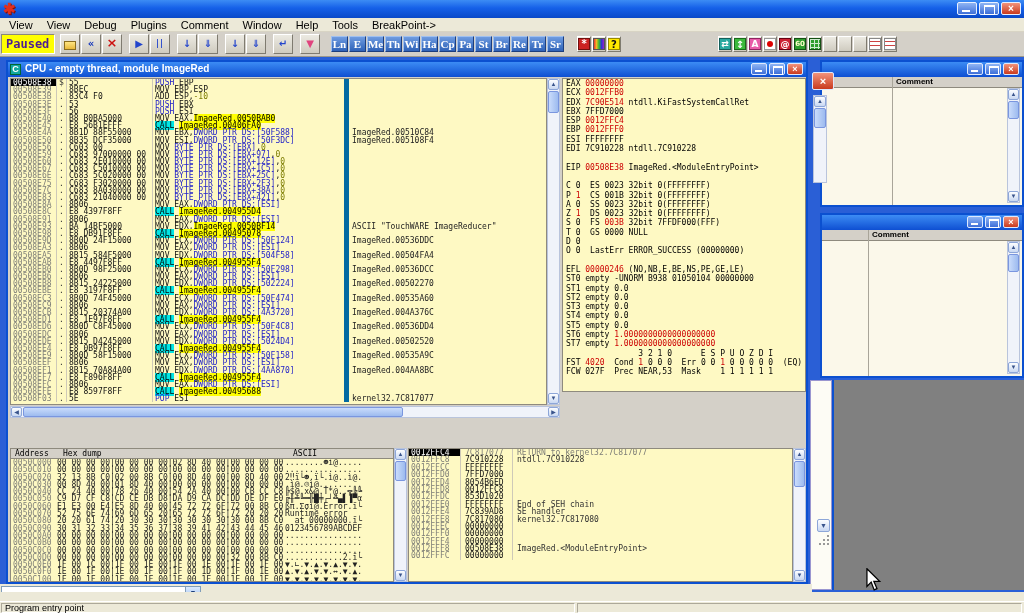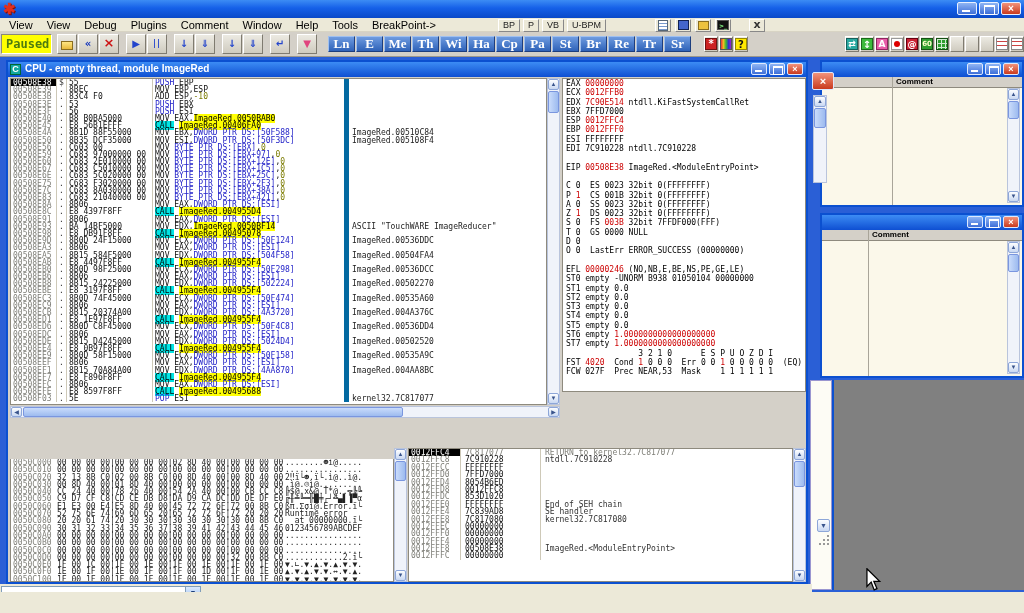--- a/index.html
+++ b/index.html
@@ -30,27 +30,27 @@
   .pbtn{height:13px;border:1px solid;border-color:#fff #888 #888 #fff;background:#ECE9D8;
     font-size:9px;line-height:11px;text-align:center;margin-right:3px;padding:0 4px;color:#222;}
   .pibtn{width:16px;height:13px;border:1px solid;border-color:#fff #888 #888 #fff;background:#ECE9D8;
     margin-right:4px;display:flex;align-items:center;justify-content:center;}
 
   
   .toolbar{position:absolute;left:0;top:32px;width:1024px;height:25px;background:#D4D0C8;
     border-bottom:1px solid #9C988C;display:flex;align-items:center;}
   .paused{width:54px;height:20px;margin-left:1px;background:#FFFF00;
     border:1px solid;border-color:#8A8878 #FFFFFF #FFFFFF #8A8878;
-    color:#4d7c0f;font-weight:bold;font-size:12px;line-height:18px;padding-left:4px;}
+    color:#4c1d95;font-weight:bold;font-size:12px;line-height:18px;padding-left:4px;}
   .tgroup{display:flex;align-items:center;}
   .tbtn{width:20px;height:20px;margin-left:1px;border:1px solid;border-color:#FFFFFF #7F7B70 #7F7B70 #FFFFFF;
     background:linear-gradient(180deg,#ECEAE2,#CFCBBF);display:flex;align-items:center;justify-content:center;}
-  .tbtn.small{width:27px;height:16px;background:linear-gradient(180deg,#6E9BE0,#2E62B8);
+  .tbtn.small{width:17px;height:16px;background:linear-gradient(180deg,#6E9BE0,#2E62B8);
     border-color:#9FC0F0 #1D3E7E #1D3E7E #9FC0F0;color:#fff;
-    font-family:"Liberation Serif",serif;font-weight:bold;font-size:13px;}
+    font-family:"Liberation Serif",serif;font-weight:bold;font-size:11px;}
   .tbtn.sq{width:14px;height:16px;}
   .ic{display:inline-block;width:12px;height:12px;line-height:12px;text-align:center;
     font-size:10px;font-weight:bold;font-family:"DejaVu Sans","Liberation Sans",sans-serif;}
   .ic-open-folder{width:12px;height:9px;background:linear-gradient(#FFE682,#E8B93C);border:1px solid #8A6D1F;margin-top:2px;}
   .ic-go-back{color:#1133BB;} .ic-close-window{color:#CC1111;font-size:13px;line-height:10px;}
   .ic-run{color:#2244CC;} .ic-pause{color:#2244CC;font-size:8px;letter-spacing:1px;font-weight:900;}
   .ic-step-into,.ic-animate-into{color:#2244CC;} .ic-step-over,.ic-animate-over{color:#2244CC;}
   .ic-execute-return{color:#2244CC;} .ic-trace{color:#E0447E;}
   .ic-gear{background:#CC2222;border:1px solid #701010;color:#fff;line-height:10px;}
   .ic-rainbow{background:linear-gradient(90deg,#E33,#EB2,#3B3,#33C,#92C);border:1px solid #555;}
@@ -87,21 +87,21 @@
   .ctitle .cicon{position:absolute;left:2px;top:2px;width:11px;height:11px;background:#13A8A0;
     border:1px solid #063;color:#fff;font-size:9px;line-height:9px;text-align:center;font-weight:bold;}
   .ctitle .ctext{position:absolute;left:17px;top:1px;}
   .cwinctl{position:absolute;right:3px;top:1px;display:flex;gap:2px;}
   .cwbtn{width:16px;height:12px;border:1px solid #DDE9FF;border-radius:2px;
     background:linear-gradient(180deg,#8FB5F4,#3E6FD8);position:relative;}
   .cwbtn.close{background:linear-gradient(180deg,#F2937B,#C93A1E);color:#fff;font-size:9px;font-weight:bold;line-height:10px;text-align:center;}
   .cwbtn.min::after{content:"";position:absolute;left:3px;bottom:2px;width:7px;height:2px;background:#fff;}
   .cwbtn.max::after{content:"";position:absolute;left:3px;top:2px;width:8px;height:6px;border:1px solid #fff;border-top-width:2px;}
 
-  .pane{position:absolute;background:#ffffff;border:1px solid #8E8A7E;overflow:hidden;}
+  .pane{position:absolute;background:#fef9c3;border:1px solid #8E8A7E;overflow:hidden;}
   
   .disasm{left:2px;top:16px;width:537px;height:327px;}
   .drow{display:flex;height:7.2px;line-height:7.2px;font-size:8px;}
   .d-addr{width:46px;color:#7F7F78;padding-left:2px;border-right:1px solid #CEC9B8;}
   .d-addr.sel{background:#000;color:#fff;}
   .d-mark{width:10px;text-align:center;color:#333;border-right:1px solid #CEC9B8;}
   .d-op{width:86px;padding-left:2px;color:#111;border-right:1px solid #CEC9B8;}
   .d-ins{width:196px;padding-left:2px;color:#111;border-right:5px solid #0369a1;}
   .d-com{flex:1;padding-left:3px;color:#222;}
   .t-blue{color:#2222C8;} .t-imm{color:#7B7B00;}
@@ -127,21 +127,21 @@
   .hrow{display:flex;height:7.3px;line-height:7.3px;font-size:8px;}
   .h-addr{width:46px;padding-left:2px;color:#7F7F78;}
   .h-hex{width:228px;color:#222;}
   .h-asc{flex:1;color:#222;}
 
   
   .stackpane{left:400px;top:386px;width:385px;height:134px;}
   .srow{display:flex;height:7.4px;line-height:7.4px;font-size:8px;}
   .s-addr{width:52px;padding-left:2px;color:#7F7F78;border-right:1px solid #CEC9B8;}
   .s-addr.sel{background:#000;color:#fff;}
-  .s-val{width:80px;padding-left:4px;color:#111;border-right:1px solid #CEC9B8;}
+  .s-val{width:52px;padding-left:4px;color:#111;border-right:1px solid #CEC9B8;}
   .s-com{flex:1;padding-left:4px;color:#333;}
   .srow.dim .s-val,.srow.dim .s-com{color:#7F7F78;}
 
   
   .sb{position:absolute;background:#F0F3FA;border:1px solid #B9C4DC;}
   .sb-btn{position:absolute;background:linear-gradient(180deg,#FDFEFF,#C9D8F2);
     border:1px solid #8DA6D8;color:#39548C;font-size:6px;line-height:9px;text-align:center;border-radius:2px;}
   .sb-thumb{position:absolute;background:linear-gradient(90deg,#CADCFB,#9DBBEF);
     border:1px solid #7A96DF;border-radius:2px;}
   .sb-thumb.h{background:linear-gradient(180deg,#CADCFB,#9DBBEF);}
@@ -191,43 +191,20 @@
     <div id="menu-items">
         <span class="mitem">View</span>
         <span class="mitem">View</span>
         <span class="mitem">Debug</span>
         <span class="mitem">Plugins</span>
         <span class="mitem">Comment</span>
         <span class="mitem">Window</span>
         <span class="mitem">Help</span>
         <span class="mitem">Tools</span>
         <span class="mitem">BreakPoint-&gt;</span>
-      </div>
-    <div class="plugin-area" id="plugin-area">
-        <div class="pbtn">BP</div>
-        <div class="pbtn">P</div>
-        <div class="pbtn">VB</div>
-        <div class="pbtn">U-BPM</div>
-        <div style="width: 46px;"></div>
-        <div class="pibtn">
-          <span class="ic ic-notepad"></span>
-        </div>
-        <div class="pibtn">
-          <span class="ic ic-book"></span>
-        </div>
-        <div class="pibtn">
-          <span class="ic ic-folder2"></span>
-        </div>
-        <div class="pibtn">
-          <span class="ic ic-console">&gt;_</span>
-        </div>
-        <div style="width: 14px;"></div>
-        <div class="pibtn">
-          <span class="ic ic-x">x</span>
-        </div>
       </div>
   </div>
 
   <div class="toolbar">
     <div class="paused mono">Paused</div>
     <div class="tgroup" id="run-icons" style="margin-left:4px;">
         <div class="tbtn">
           <span class="ic ic-open-folder"></span>
         </div>
         <div class="tbtn">
@@ -357,20 +334,25 @@
         <div id="reg-lines" class="mono"><div class="rline"><span class="seg-n">EAX </span><span class="seg-r">00000000</span></div><div class="rline"><span class="seg-n">ECX </span><span class="seg-r">0012FFB0</span></div><div class="rline"><span class="seg-n">EDX </span><span class="seg-r">7C90E514</span><span class="seg-n"> ntdll.KiFastSystemCallRet</span></div><div class="rline"><span class="seg-n">EBX 7FFD7000</span></div><div class="rline"><span class="seg-n">ESP </span><span class="seg-r">0012FFC4</span></div><div class="rline"><span class="seg-n">EBP </span><span class="seg-r">0012FFF0</span></div><div class="rline"><span class="seg-n">ESI FFFFFFFF</span></div><div class="rline"><span class="seg-n">EDI 7C910228 ntdll.7C910228</span></div><div class="rline"></div><div class="rline"><span class="seg-n">EIP </span><span class="seg-r">00508E38</span><span class="seg-n"> ImageRed.&lt;ModuleEntryPoint&gt;</span></div><div class="rline"></div><div class="rline"><span class="seg-n">C 0  ES 0023 32bit 0(FFFFFFFF)</span></div><div class="rline"><span class="seg-n">P </span><span class="seg-r">1</span><span class="seg-n">  CS 001B 32bit 0(FFFFFFFF)</span></div><div class="rline"><span class="seg-n">A 0  SS 0023 32bit 0(FFFFFFFF)</span></div><div class="rline"><span class="seg-n">Z </span><span class="seg-r">1</span><span class="seg-n">  DS 0023 32bit 0(FFFFFFFF)</span></div><div class="rline"><span class="seg-n">S 0  FS </span><span class="seg-r">003B</span><span class="seg-n"> 32bit 7FFDF000(FFF)</span></div><div class="rline"><span class="seg-n">T 0  GS 0000 NULL</span></div><div class="rline"><span class="seg-n">D 0</span></div><div class="rline"><span class="seg-n">O 0  LastErr ERROR_SUCCESS (00000000)</span></div><div class="rline"></div><div class="rline"><span class="seg-n">EFL </span><span class="seg-r">00000246</span><span class="seg-n"> (NO,NB,E,BE,NS,PE,GE,LE)</span></div><div class="rline"><span class="seg-n">ST0 empty -UNORM B938 01050104 00000000</span></div><div class="rline"><span class="seg-n">ST1 empty 0.0</span></div><div class="rline"><span class="seg-n">ST2 empty 0.0</span></div><div class="rline"><span class="seg-n">ST3 empty 0.0</span></div><div class="rline"><span class="seg-n">ST4 empty 0.0</span></div><div class="rline"><span class="seg-n">ST5 empty 0.0</span></div><div class="rline"><span class="seg-n">ST6 empty </span><span class="seg-r">1.0000000000000000000</span></div><div class="rline"><span class="seg-n">ST7 empty </span><span class="seg-r">1.0000000000000000000</span></div><div class="rline"><span class="seg-n">               3 2 1 0      E S P U O Z D I</span></div><div class="rline"><span class="seg-n">FST </span><span class="seg-r">4020</span><span class="seg-n">  Cond </span><span class="seg-r">1</span><span class="seg-n"> 0 0 0  Err 0 0 </span><span class="seg-r">1</span><span class="seg-n"> 0 0 0 0 0  (EQ)</span></div><div class="rline"><span class="seg-n">FCW 027F  Prec NEAR,53  Mask    1 1 1 1 1 1</span></div></div>
       </div>
 
       <div class="sb" style="left:2px;top:344px;width:550px;height:12px;">
         <div class="sb-btn" style="left:0;top:0;width:11px;height:10px;">◀</div>
         <div class="sb-thumb h" style="left:12px;top:0;width:380px;height:10px;"></div>
         <div class="sb-btn" style="right:0;top:0;width:11px;height:10px;">▶</div>
       </div>
 
 
+      <div class="hexhdr mono">
+        <span style="left:4px;">Address</span>
+        <span style="left:52px;">Hex dump</span>
+        <span style="left:282px;">ASCII</span>
+      </div>
 
       <div class="pane hexpane mono" id="hex-pane"><div class="hrow"><span class="h-addr">0050C000</span><span class="h-hex">00 00 00 00|00 00 00 00|02 8D 40 00|00 00 00 00</span><span class="h-asc">........☻ì@.....</span></div><div class="hrow"><span class="h-addr">0050C010</span><span class="h-hex">00 00 00 00|00 00 00 00|00 00 00 00|00 00 00 00</span><span class="h-asc">................</span></div><div class="hrow"><span class="h-addr">0050C020</span><span class="h-hex">32 13 8B C0|02 00 8B C0|00 8D 40 00|00 8D 40 00</span><span class="h-asc">2‼ï└☻.ï└.ì@..ì@.</span></div><div class="hrow"><span class="h-addr">0050C030</span><span class="h-hex">00 8D 40 00|01 8D 40 00|00 00 00 00|00 00 00 00</span><span class="h-asc">.ì@.☺ì@.........</span></div><div class="hrow"><span class="h-addr">0050C040</span><span class="h-hex">CC 24 40 00|78 26 40 00|54 2A 40 00|00 CB CC C8</span><span class="h-asc">╠$@.x&amp;@.T*@..╦╠╚</span></div><div class="hrow"><span class="h-addr">0050C050</span><span class="h-hex">C9 D7 CF C8|CD CE DB D8|DA D9 CA DC|DD DE DF E0</span><span class="h-asc">╔╫╧╚═╬█╪┌┘╩▄▌▐▀α</span></div><div class="hrow"><span class="h-addr">0050C060</span><span class="h-hex">E1 E3 00 E4|E5 8D 40 00|45 72 72 6F|72 00 8B C0</span><span class="h-asc">ßπ.Σσì@.Error.ï└</span></div><div class="hrow"><span class="h-addr">0050C070</span><span class="h-hex">52 75 6E 74|69 6D 65 20|65 72 72 6F|72 20 20 20</span><span class="h-asc">Runtime error   </span></div><div class="hrow"><span class="h-addr">0050C080</span><span class="h-hex">20 20 61 74|20 30 30 30|30 30 30 30|30 00 8B C0</span><span class="h-asc">  at 00000000.ï└</span></div><div class="hrow"><span class="h-addr">0050C090</span><span class="h-hex">30 31 32 33|34 35 36 37|38 39 41 42|43 44 45 46</span><span class="h-asc">0123456789ABCDEF</span></div><div class="hrow"><span class="h-addr">0050C0A0</span><span class="h-hex">00 00 00 00|00 00 00 00|00 00 00 00|00 00 00 00</span><span class="h-asc">................</span></div><div class="hrow"><span class="h-addr">0050C0B0</span><span class="h-hex">00 00 00 00|00 00 00 00|00 00 00 00|00 00 00 00</span><span class="h-asc">................</span></div><div class="hrow"><span class="h-addr">0050C0C0</span><span class="h-hex">00 00 00 00|00 00 00 00|00 00 00 00|00 00 00 00</span><span class="h-asc">................</span></div><div class="hrow"><span class="h-addr">0050C0D0</span><span class="h-hex">00 00 00 00|00 00 00 00|00 00 00 00|32 00 8B C0</span><span class="h-asc">............2.ï└</span></div><div class="hrow"><span class="h-addr">0050C0E0</span><span class="h-hex">1F 00 1C 00|1F 00 1E 00|1F 00 1E 00|1F 00 1F 00</span><span class="h-asc">▼.∟.▼.▲.▼.▲.▼.▼.</span></div><div class="hrow"><span class="h-addr">0050C0F0</span><span class="h-hex">1E 00 1F 00|1E 00 1F 00|1F 00 1D 00|1F 00 1E 00</span><span class="h-asc">▲.▼.▲.▼.▼.↔.▼.▲.</span></div><div class="hrow"><span class="h-addr">0050C100</span><span class="h-hex">1F 00 1F 00|1F 00 1F 00|1F 00 1F 00|1F 00 1F 00</span><span class="h-asc">▼.▼.▼.▼.▼.▼.▼.▼.</span></div></div>
 
       <div class="sb" style="left:386px;top:386px;width:13px;height:134px;">
         <div class="sb-btn" style="left:0;top:0;width:11px;height:11px;">▲</div>
         <div class="sb-thumb" style="left:0;top:12px;width:11px;height:20px;"></div>
         <div class="sb-btn" style="left:0;bottom:0;width:11px;height:11px;">▼</div>
       </div>
 
       <div class="pane stackpane mono" id="stack-pane"><div class="srow dim"><span class="s-addr sel">0012FFC4</span><span class="s-val">7C817077</span><span class="s-com">RETURN to kernel32.7C817077</span></div><div class="srow"><span class="s-addr">0012FFC8</span><span class="s-val">7C910228</span><span class="s-com">ntdll.7C910228</span></div><div class="srow"><span class="s-addr">0012FFCC</span><span class="s-val">FFFFFFFF</span><span class="s-com"></span></div><div class="srow"><span class="s-addr">0012FFD0</span><span class="s-val">7FFD7000</span><span class="s-com"></span></div><div class="srow"><span class="s-addr">0012FFD4</span><span class="s-val">8054B6ED</span><span class="s-com"></span></div><div class="srow"><span class="s-addr">0012FFD8</span><span class="s-val">0012FFC8</span><span class="s-com"></span></div><div class="srow"><span class="s-addr">0012FFDC</span><span class="s-val">853D1020</span><span class="s-com"></span></div><div class="srow"><span class="s-addr">0012FFE0</span><span class="s-val">FFFFFFFF</span><span class="s-com">End of SEH chain</span></div><div class="srow"><span class="s-addr">0012FFE4</span><span class="s-val">7C839AD8</span><span class="s-com">SE handler</span></div><div class="srow"><span class="s-addr">0012FFE8</span><span class="s-val">7C817080</span><span class="s-com">kernel32.7C817080</span></div><div class="srow"><span class="s-addr">0012FFEC</span><span class="s-val">00000000</span><span class="s-com"></span></div><div class="srow"><span class="s-addr">0012FFF0</span><span class="s-val">00000000</span><span class="s-com"></span></div><div class="srow"><span class="s-addr">0012FFF4</span><span class="s-val">00000000</span><span class="s-com"></span></div><div class="srow"><span class="s-addr">0012FFF8</span><span class="s-val">00508E38</span><span class="s-com">ImageRed.&lt;ModuleEntryPoint&gt;</span></div><div class="srow"><span class="s-addr">0012FFFC</span><span class="s-val">00000000</span><span class="s-com"></span></div></div>
@@ -446,14 +428,22 @@
   </div>
 
   <div class="cmdrow">
     <div class="combo">
       <span class="mono" style="font-size:9px;padding-left:2px;"></span>
       <div class="combo-btn">▼</div>
     </div>
   </div>
   <div class="statusgap"></div>
 
+  <div class="statusbar">
+    <div class="scell" style="left:1px;width:574px;">
+      <span>Program entry point</span>
+    </div>
+    <div class="scell" style="left:577px;width:445px;">
+      <span></span>
+    </div>
+  </div>
 
 </div>
 
 </body></html>

